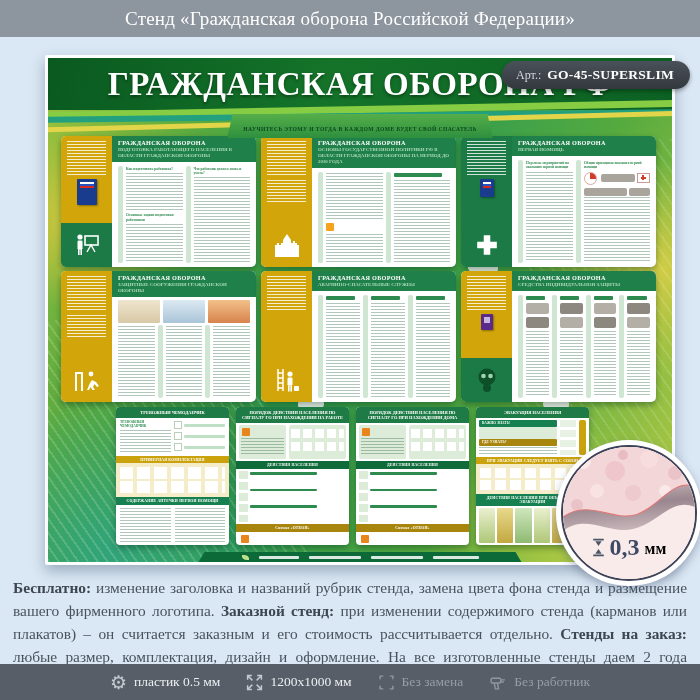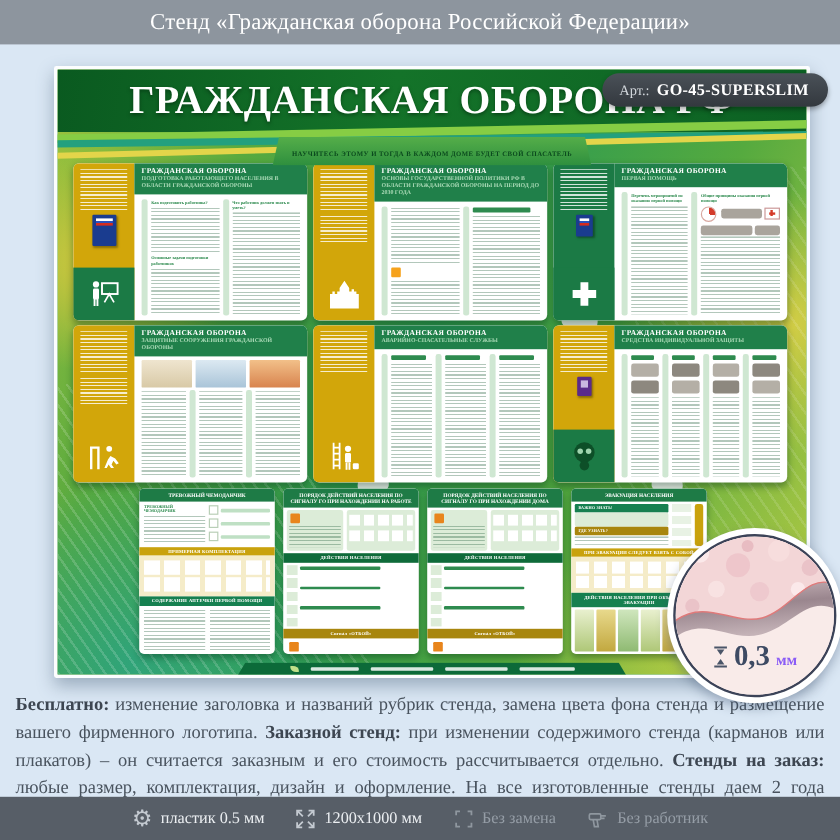--- a/index.html
+++ b/index.html
@@ -126,21 +126,21 @@
       box-shadow:0 2px 4px rgba(0,0,0,.35)}
   .badge .al{font-size:12px;color:#d3d8dd}
   .badge .av{font-size:13.5px;font-weight:bold;color:#fff;letter-spacing:.3px}
   
   .inset{position:absolute;left:556px;top:440px;width:146px;height:146px;border-radius:50%;background:#fff;
       z-index:7;box-shadow:0 4px 10px rgba(60,80,110,.4)}
   .inset-in{position:absolute;inset:5px;border-radius:50%;border:2px solid #3c4358;overflow:hidden;background:#f9ebe9}
   .inset-label{position:absolute;left:0;right:0;bottom:20px;display:flex;align-items:center;justify-content:center;
       gap:5px;z-index:2}
   .thickval{font-size:24px;font-weight:800;color:#3d4a63;line-height:1}
-  .thickunit{font-size:13px;font-weight:800;color:#8b5cf6;align-self:flex-end;padding-bottom:1px}
+  .thickunit{font-size:16px;font-weight:800;color:#000000;align-self:flex-end;padding-bottom:1px}
   
   .desc{position:absolute;left:13px;top:576px;width:674px;margin:0;font-size:15.4px;line-height:1.5;
       color:#49535e;text-align:justify}
   .desc b{color:#3d4651}
   
   .botbar{position:absolute;left:0;top:664px;width:700px;height:36px;background:#575e67;
       display:flex;align-items:center;justify-content:center;gap:26px}
   .bitem{display:flex;align-items:center;gap:7px}
   .bitem .blabel{font-size:13.5px}
   .bitem.bright .blabel{color:#eceff2}

